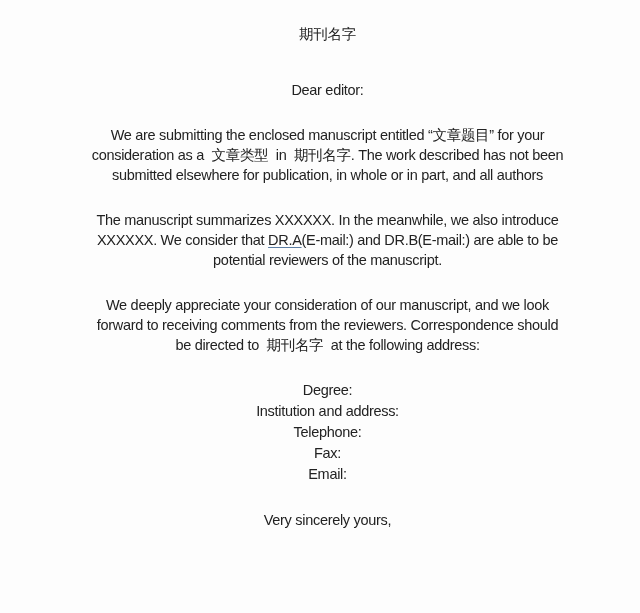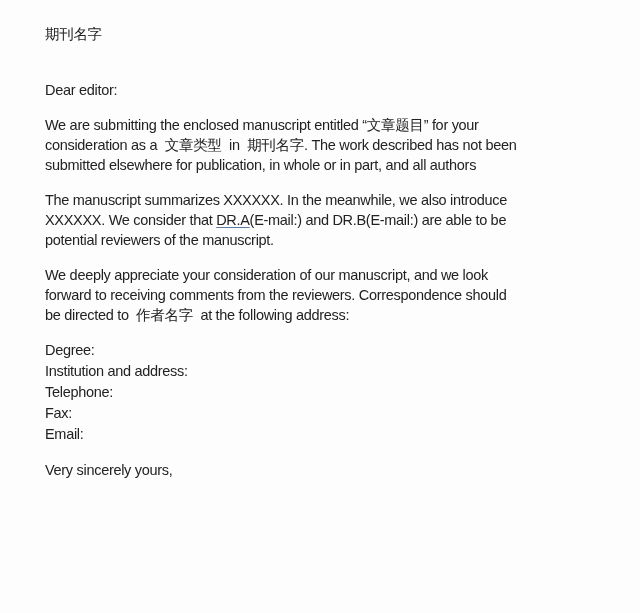--- a/index.html
+++ b/index.html
@@ -9,29 +9,30 @@
     height: 613px;
     overflow: hidden;
     background: #fdfdfd;
     color: #222222;
     font-family: "Liberation Sans", "DejaVu Sans", sans-serif;
   }
   .page {
     width: 640px;
     height: 613px;
     padding: 24px 30px 17px 45px;
+    text-align: center;
   }
   .line {
     font-size: 14.5px;
     line-height: 20px;
     letter-spacing: -0.3px;
     white-space: pre;
   }
   .salutation { margin-top: 36px; }
-  .para { margin-top: 15px; }
+  .para { margin-top: 25px; }
   .fields .line { line-height: 21px; }
   .closing .line { line-height: 21px; }
   .link {
     text-decoration: underline;
     text-decoration-color: #5b7da3;
     text-underline-offset: 2px;
     cursor: pointer;
   }
 </style>
 </head>
@@ -51,21 +52,21 @@
 
   <div class="para">
     <div class="line">The manuscript summarizes XXXXXX. In the meanwhile, we also introduce</div>
     <div class="line"><span>XXXXXX. We consider that </span><span class="link">DR.A</span><span>(E-mail:) and DR.B(E-mail:) are able to be</span></div>
     <div class="line">potential reviewers of the manuscript.</div>
   </div>
 
   <div class="para">
     <div class="line">We deeply appreciate your consideration of our manuscript, and we look</div>
     <div class="line">forward to receiving comments from the reviewers. Correspondence should</div>
-    <div class="line">be directed to  作者名字  at the following address:</div>
+    <div class="line">be directed to  期刊名字  at the following address:</div>
   </div>
 
   <div class="para fields">
     <div class="line">Degree:</div>
     <div class="line">Institution and address:</div>
     <div class="line">Telephone:</div>
     <div class="line">Fax:</div>
     <div class="line">Email:</div>
   </div>
 

